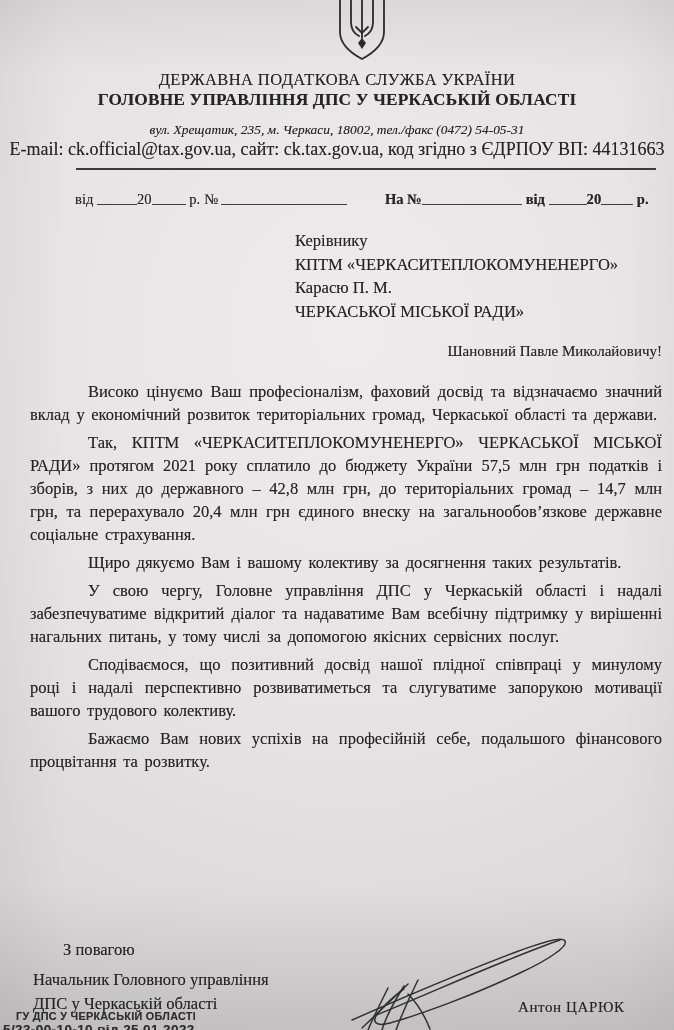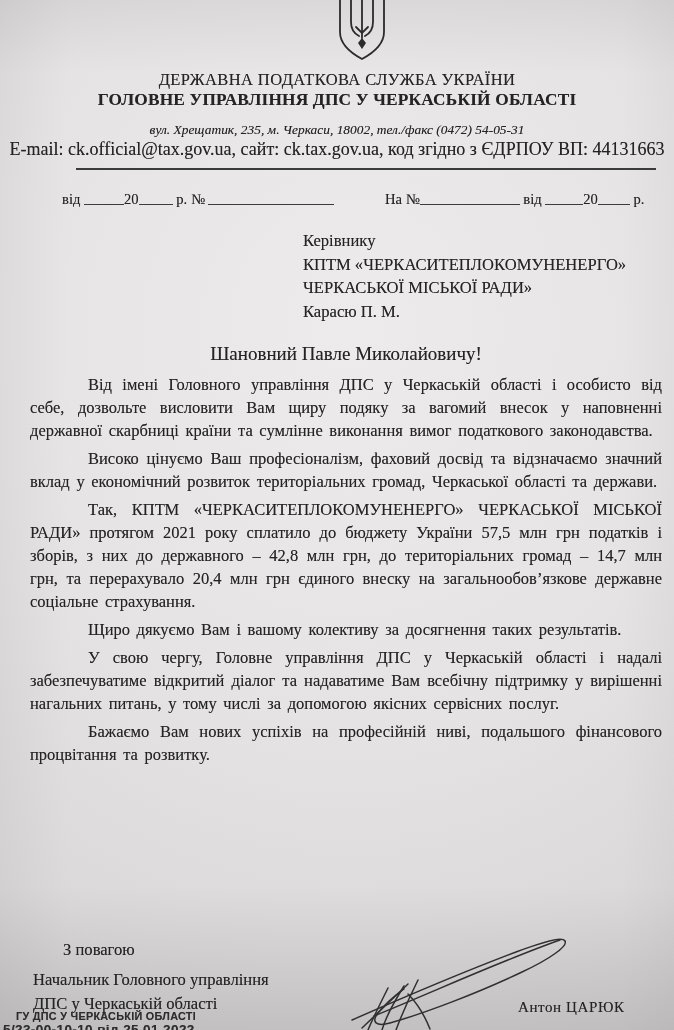--- a/index.html
+++ b/index.html
@@ -17,23 +17,23 @@
   .page *{text-shadow:0 0 0.6px rgba(60,60,60,0.5);}
   .abs{position:absolute;}
   .center{left:0;width:674px;text-align:center;}
   .org1{top:70px;font-size:16.5px;letter-spacing:0.4px;}
   .org2{top:90px;font-size:17.3px;font-weight:bold;letter-spacing:0.2px;}
   .addr{top:122px;font-size:13.4px;font-style:italic;}
   .mail{top:139px;font-size:18px;}
   .rule{top:168px;left:76px;width:580px;height:2px;background:#3b3b3b;text-shadow:none;}
   .refline{top:191px;font-size:14.6px;white-space:nowrap;}
   .blank{display:inline-block;border-bottom:1.4px solid #3c3c3c;height:3px;transform:translateY(1px);}
-  .recipient{left:303px;top:229px;font-size:16.6px;line-height:23.5px;}
+  .recipient{left:295px;top:229px;font-size:16.6px;line-height:23.5px;}
   .flow{left:30px;top:343px;width:632px;}
-  .greeting{text-align:center;font-size:19px;margin:0 0 8px 0;}
+  .greeting{text-align:right;font-size:15px;margin:0 0 20px 0;}
   .flow p{
     margin:0 0 5px 0;
     font-size:16.5px;line-height:23px;
     text-align:justify;text-indent:58px;
     word-spacing:2.5px;
   }
   .valediction{left:33px;top:940px;font-size:16.6px;margin-left:30px;}
   .signer-title{left:33px;top:968px;font-size:16.6px;line-height:23.5px;}
   .signer-name{left:518px;top:999px;font-size:15px;letter-spacing:0.6px;}
   .stamp1{left:16px;top:1010px;font-family:"Liberation Sans",sans-serif;font-weight:bold;font-size:10.8px;letter-spacing:0.3px;color:#2d2d2d;}
@@ -56,48 +56,48 @@
       <path d="M26,56 L22,61 L26,67 L30,61 Z" fill="#2b2b2b" stroke="none"></path>
     </g>
   </svg>
 
   <div class="abs center org1">ДЕРЖАВНА ПОДАТКОВА СЛУЖБА УКРАЇНИ</div>
   <div class="abs center org2">ГОЛОВНЕ УПРАВЛІННЯ ДПС У ЧЕРКАСЬКІЙ ОБЛАСТІ</div>
   <div class="abs center addr">вул. Хрещатик, 235, м. Черкаси, 18002, тел./факс (0472) 54-05-31</div>
   <div class="abs center mail">E-mail: ck.official@tax.gov.ua, сайт: ck.tax.gov.ua, код згідно з ЄДРПОУ ВП: 44131663</div>
   <div class="abs rule"></div>
 
-  <div class="abs refline" style="left:62px;">
+  <div class="abs refline" style="left:75px;">
     <span>від</span>
     <span class="blank" style="width:40px;"></span><span>20</span><span class="blank" style="width:34px;"></span>
     <span>р. №</span>
     <span class="blank" style="width:126px;"></span>
   </div>
-  <div class="abs refline" style="left:385px;">
+  <div class="abs refline" style="left:385px;font-weight:bold;">
     <span>На №</span><span class="blank" style="width:100px;"></span>
     <span>від</span>
     <span class="blank" style="width:38px;"></span><span>20</span><span class="blank" style="width:32px;"></span>
     <span>р.</span>
   </div>
 
   <div class="abs recipient">
     <div>Керівнику</div>
     <div>КПТМ «ЧЕРКАСИТЕПЛОКОМУНЕНЕРГО»</div>
+    <div>Карасю П. М.</div>
     <div>ЧЕРКАСЬКОЇ МІСЬКОЇ РАДИ»</div>
-    <div>Карасю П. М.</div>
   </div>
 
   <div class="abs flow">
     <div class="greeting">Шановний Павле Миколайовичу!</div>
-    <p>Від імені Головного управління ДПС у Черкаській області і особисто від себе, дозвольте висловити Вам щиру подяку за вагомий внесок у наповненні державної скарбниці країни та сумлінне виконання вимог податкового законодавства.</p>
     <p>Високо цінуємо Ваш професіоналізм, фаховий досвід та відзначаємо значний вклад у економічний розвиток територіальних громад, Черкаської області та держави.</p>
     <p>Так, КПТМ «ЧЕРКАСИТЕПЛОКОМУНЕНЕРГО» ЧЕРКАСЬКОЇ МІСЬКОЇ РАДИ» протягом 2021 року сплатило до бюджету України 57,5 млн грн податків і зборів, з них до державного – 42,8 млн грн, до територіальних громад – 14,7 млн грн, та перерахувало 20,4 млн грн єдиного внеску на загальнообов’язкове державне соціальне страхування.</p>
     <p>Щиро дякуємо Вам і вашому колективу за досягнення таких результатів.</p>
     <p>У свою чергу, Головне управління ДПС у Черкаській області і надалі забезпечуватиме відкритий діалог та надаватиме Вам всебічну підтримку у вирішенні нагальних питань, у тому числі за допомогою якісних сервісних послуг.</p>
-    <p>Бажаємо Вам нових успіхів на професійній ниві, подальшого фінансового процвітання та розвитку.</p>
+    <p>Сподіваємося, що позитивний досвід нашої плідної співпраці у минулому році і надалі перспективно розвиватиметься та слугуватиме запорукою мотивації вашого трудового колективу.</p>
+    <p>Бажаємо Вам нових успіхів на професійній себе, подальшого фінансового процвітання та розвитку.</p>
   </div>
 
   <div class="abs valediction">З повагою</div>
   <div class="abs signer-title">
     <div>Начальник Головного управління</div>
     <div>ДПС у Черкаській області</div>
   </div>
 
   <svg class="abs signature" viewBox="0 0 232 98" xmlns="http://www.w3.org/2000/svg">
     <g fill="none" stroke="#303030" stroke-width="1.5" stroke-linecap="round">

